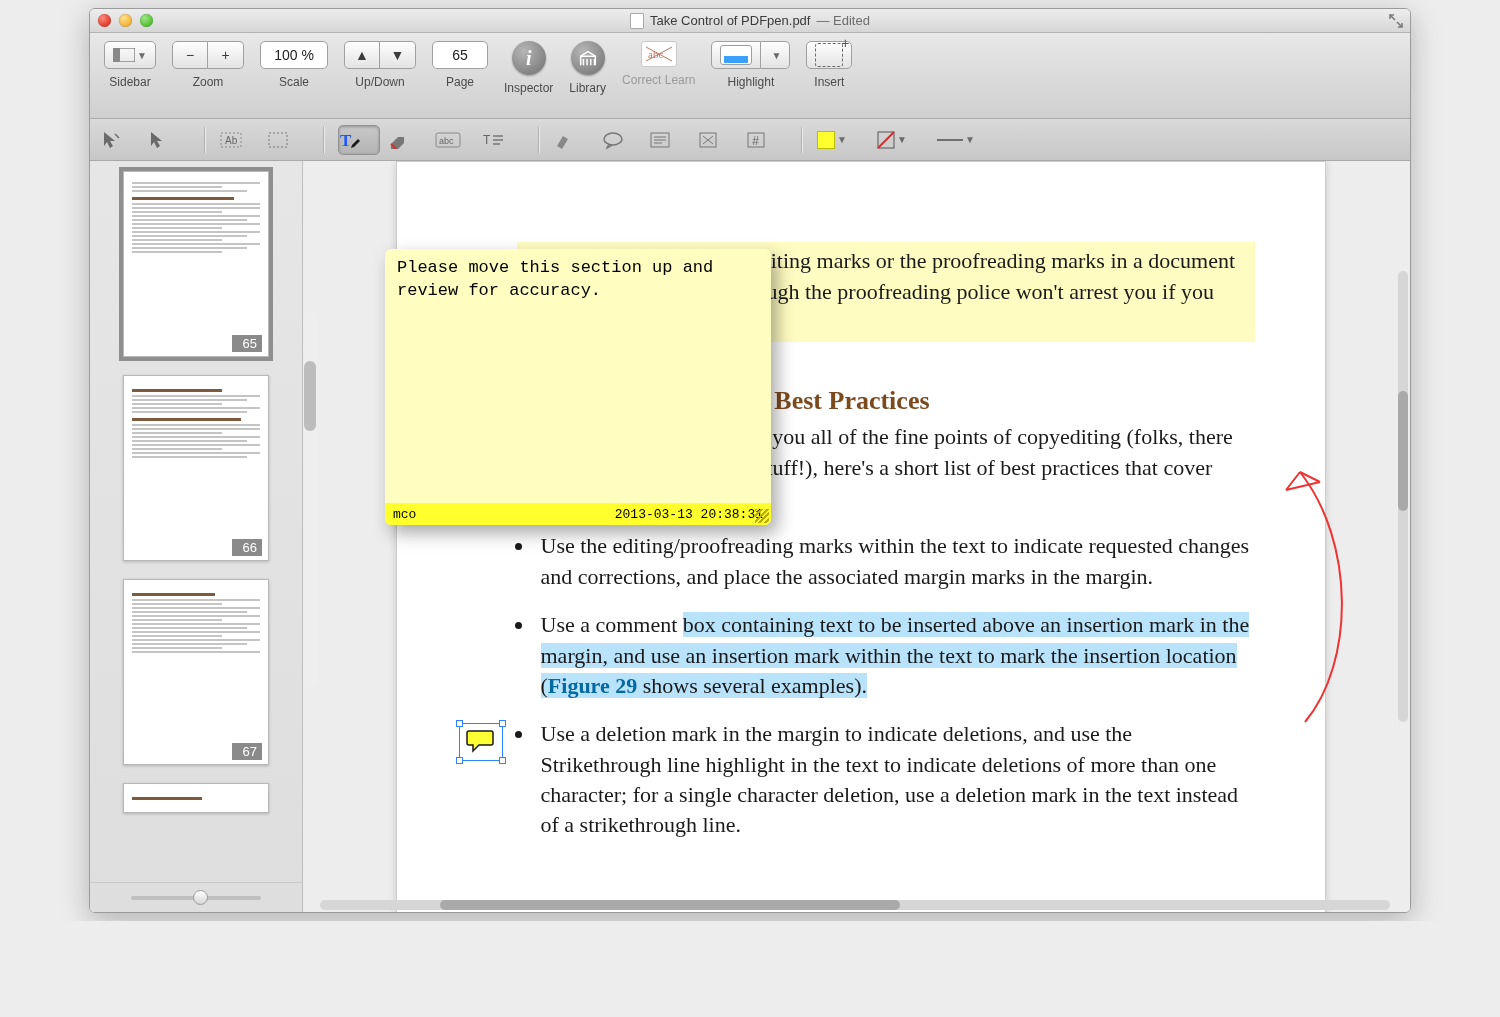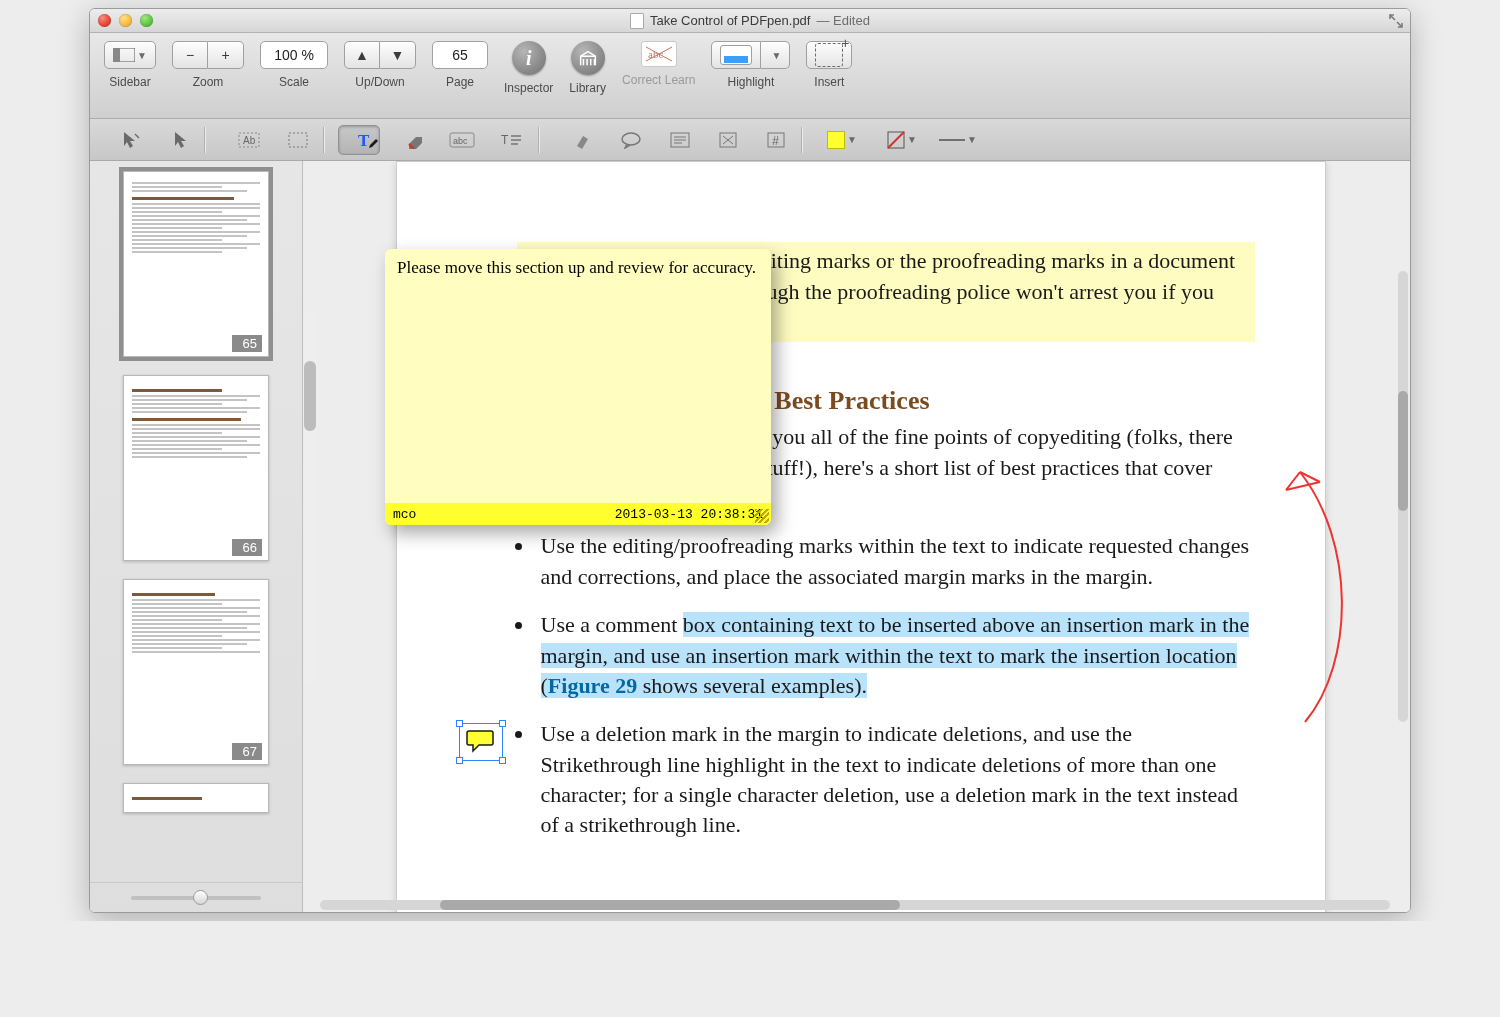--- a/index.html
+++ b/index.html
@@ -126,21 +126,21 @@
     background: linear-gradient(#d9d9d9, #c7c7c7);
     border-bottom: 1px solid #a9a9a9;
     display: flex;
     align-items: center;
     padding: 0 10px;
     gap: 6px;
   }
   .t2btn {
     width: 42px; height: 30px;
     border: 1px solid transparent; border-radius: 5px;
-    display: flex; align-items: center; justify-content: flex-end;
+    display: flex; align-items: center; justify-content: flex-start;
     color: #5a5a5a; font-size: 16px;
   }
   .t2btn.active { background: linear-gradient(#c8c8c8,#b4b4b4); border-color:#919191; box-shadow: inset 0 1px 3px rgba(0,0,0,.25);}
   .t2sep { width: 6px; }
   .divider-v { width:1px; height:26px; background:#b0b0b0; margin:0 8px; box-shadow:1px 0 0 #ececec; }
   .swatch-yellow { width:18px;height:18px; background:#ffff2e; border:1px solid #bcbc00;}
   .chev { font-size:10px; color:#6a6a6a; margin-left:2px;}
   .line-sample { width:26px; height:0; border-top:2px solid #707070;}
   
   .body-area {
@@ -260,21 +260,21 @@
   }
   .note-title {
     height:24px; background:linear-gradient(#e6e6e6,#cfcfcf);
     border-bottom:1px solid #b3b3b3;
     display:flex; align-items:center; justify-content:center;
     position:relative; font-size:13px; color:#333;
   }
   .note-title .dot.red{ position:absolute; left:6px; width:12px;height:12px;}
   .note-body {
     flex:1; padding:8px 12px; font-size:17px; line-height:1.35;
-    font-family: Liberation Serif, serif; color:#000;
+    font-family: Liberation Mono, monospace; color:#000;
   }
   .note-footer {
     height:22px; background:#ffff2e;
     display:flex; justify-content:space-between; align-items:center;
     padding:0 8px; font-size:13px; font-family:"Courier New",monospace;
     position:relative;
   }
   .note-footer .grip {
     position:absolute; right:2px; bottom:2px; width:14px;height:14px;
     background: repeating-linear-gradient(135deg,#c0a900 0 2px, transparent 2px 4px);

